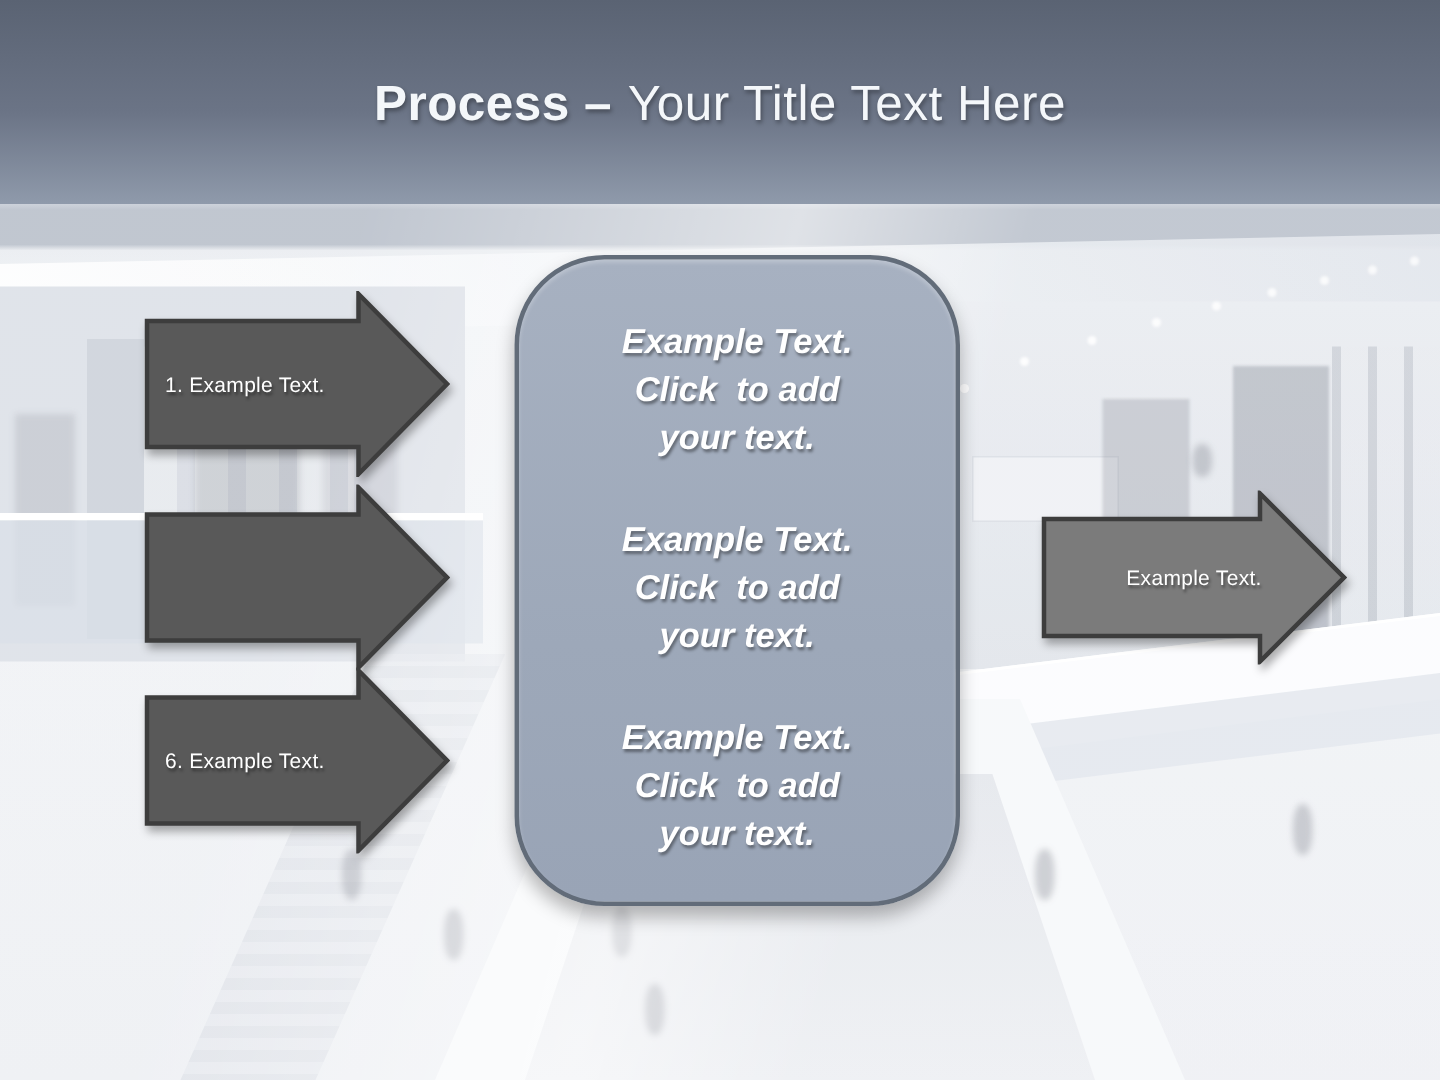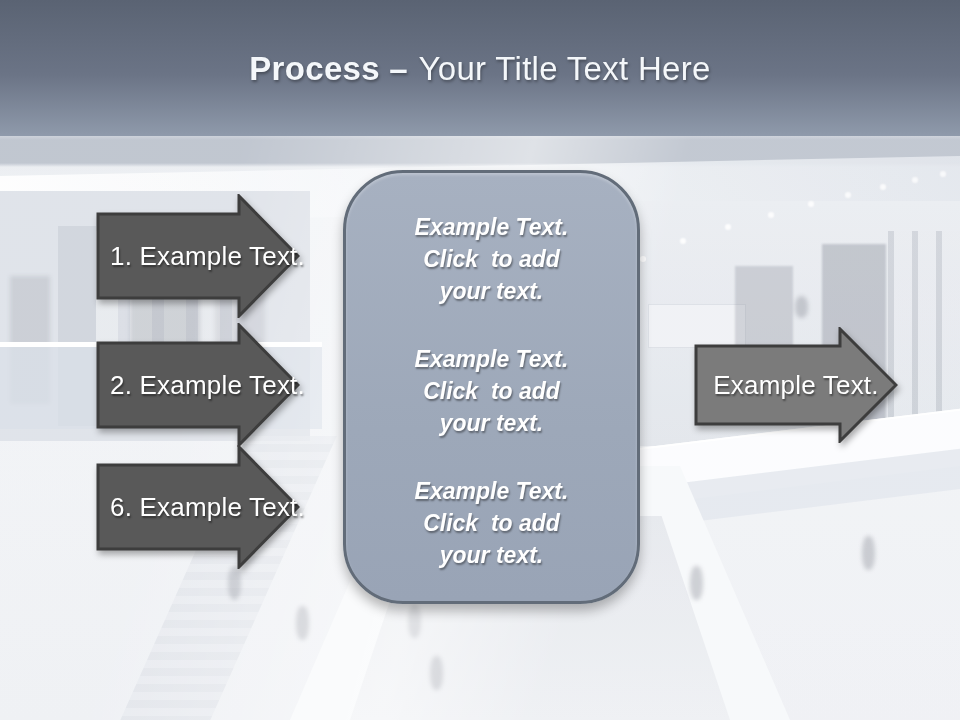--- a/index.html
+++ b/index.html
@@ -65,21 +65,21 @@
   .bg-p4{left:690px;top:430px;} .bg-p5{left:795px;top:160px;height:22px;} .bg-p6{left:862px;top:400px;}
   .bg-p7{left:540px;top:150px;height:20px;} .bg-p8{left:430px;top:520px;}
   .bg-white-wash{left:0;top:0;width:960px;height:584px;
     background:linear-gradient(105deg,rgba(255,255,255,.12) 22%,rgba(255,255,255,.55) 48%,rgba(255,255,255,.15) 62%);}
 
   
   .arrow{position:absolute;width:204px;}
   .arrow svg{display:block;filter:drop-shadow(2px 4px 3px rgba(0,0,0,.32));}
   .arrow .lbl{
     position:absolute;top:0;bottom:0;left:14px;right:40px;
-    display:flex;align-items:center;color:#fff;font-size:26px;
+    display:flex;align-items:center;color:#fff;font-size:14px;
     text-shadow:1px 2px 2px rgba(0,0,0,.45);letter-spacing:.2px;white-space:nowrap;
   }
   .arrow-1{left:96px;top:194px;height:124px;}
   .arrow-2{left:96px;top:323px;height:124px;}
   .arrow-3{left:96px;top:445px;height:124px;}
   .arrow-right{left:694px;top:327px;height:116px;}
   .arrow-right .lbl{left:0;right:0;justify-content:center;}
 
   
   .panel{
@@ -143,21 +143,20 @@
     <svg width="204" height="124" viewBox="0 0 204 124">
       <polygon points="2,20 143,20 143,2 202,62 143,122 143,104 2,104" fill="#595959" stroke="#3d3d3d" stroke-width="3" stroke-linejoin="miter"></polygon>
     </svg>
     <span class="lbl">1. Example Text.</span>
   </div>
 
   <div class="arrow arrow-2">
     <svg width="204" height="124" viewBox="0 0 204 124">
       <polygon points="2,20 143,20 143,2 202,62 143,122 143,104 2,104" fill="#595959" stroke="#3d3d3d" stroke-width="3" stroke-linejoin="miter"></polygon>
     </svg>
-    <span class="lbl">2. Example Text.</span>
   </div>
 
   <div class="arrow arrow-3">
     <svg width="204" height="124" viewBox="0 0 204 124">
       <polygon points="2,20 143,20 143,2 202,62 143,122 143,104 2,104" fill="#595959" stroke="#3d3d3d" stroke-width="3" stroke-linejoin="miter"></polygon>
     </svg>
     <span class="lbl">6. Example Text.</span>
   </div>
 
   <div class="panel">

